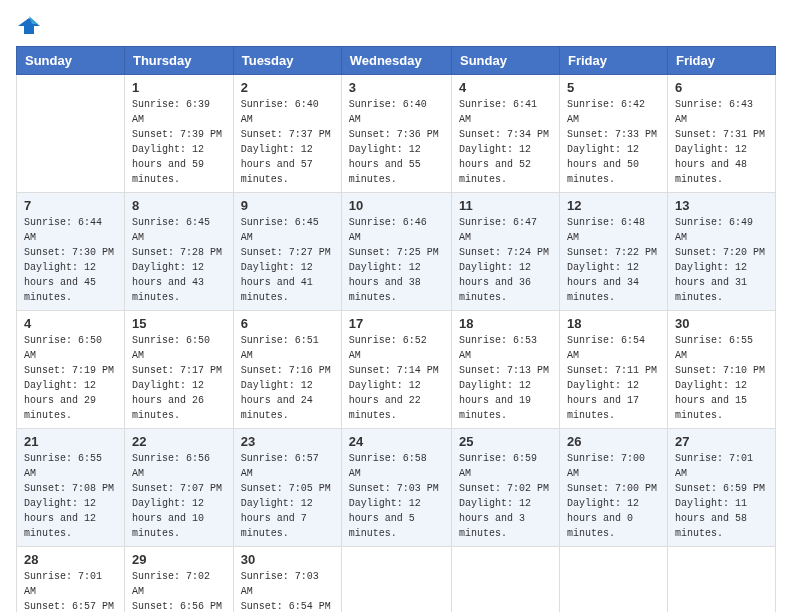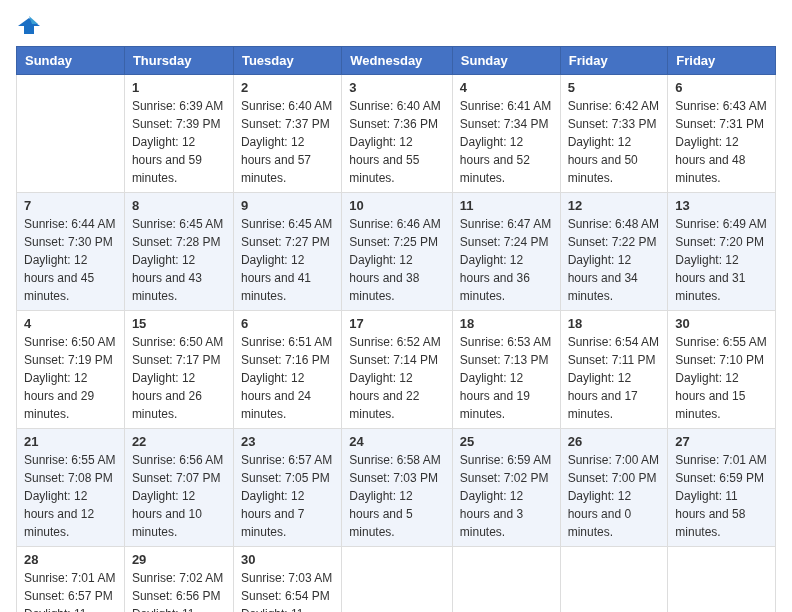--- a/index.html
+++ b/index.html
@@ -66,23 +66,24 @@
     tbody tr:nth-child(even) td {
       background-color: #f0f4fb;
     }
     .day-number {
       font-size: 13px;
       font-weight: bold;
       display: block;
       margin-bottom: 2px;
     }
     .day-detail {
-      font-size: 12px;
+      font-size: 10px;
       color: #333;
       line-height: 1.5;
+      font-family: Liberation Mono, monospace;
     }
     .empty-cell {
       background-color: #f9f9f9;
     }
   </style>
 </head>
 <body>
 
 <div class="header">
   <div class="logo">

